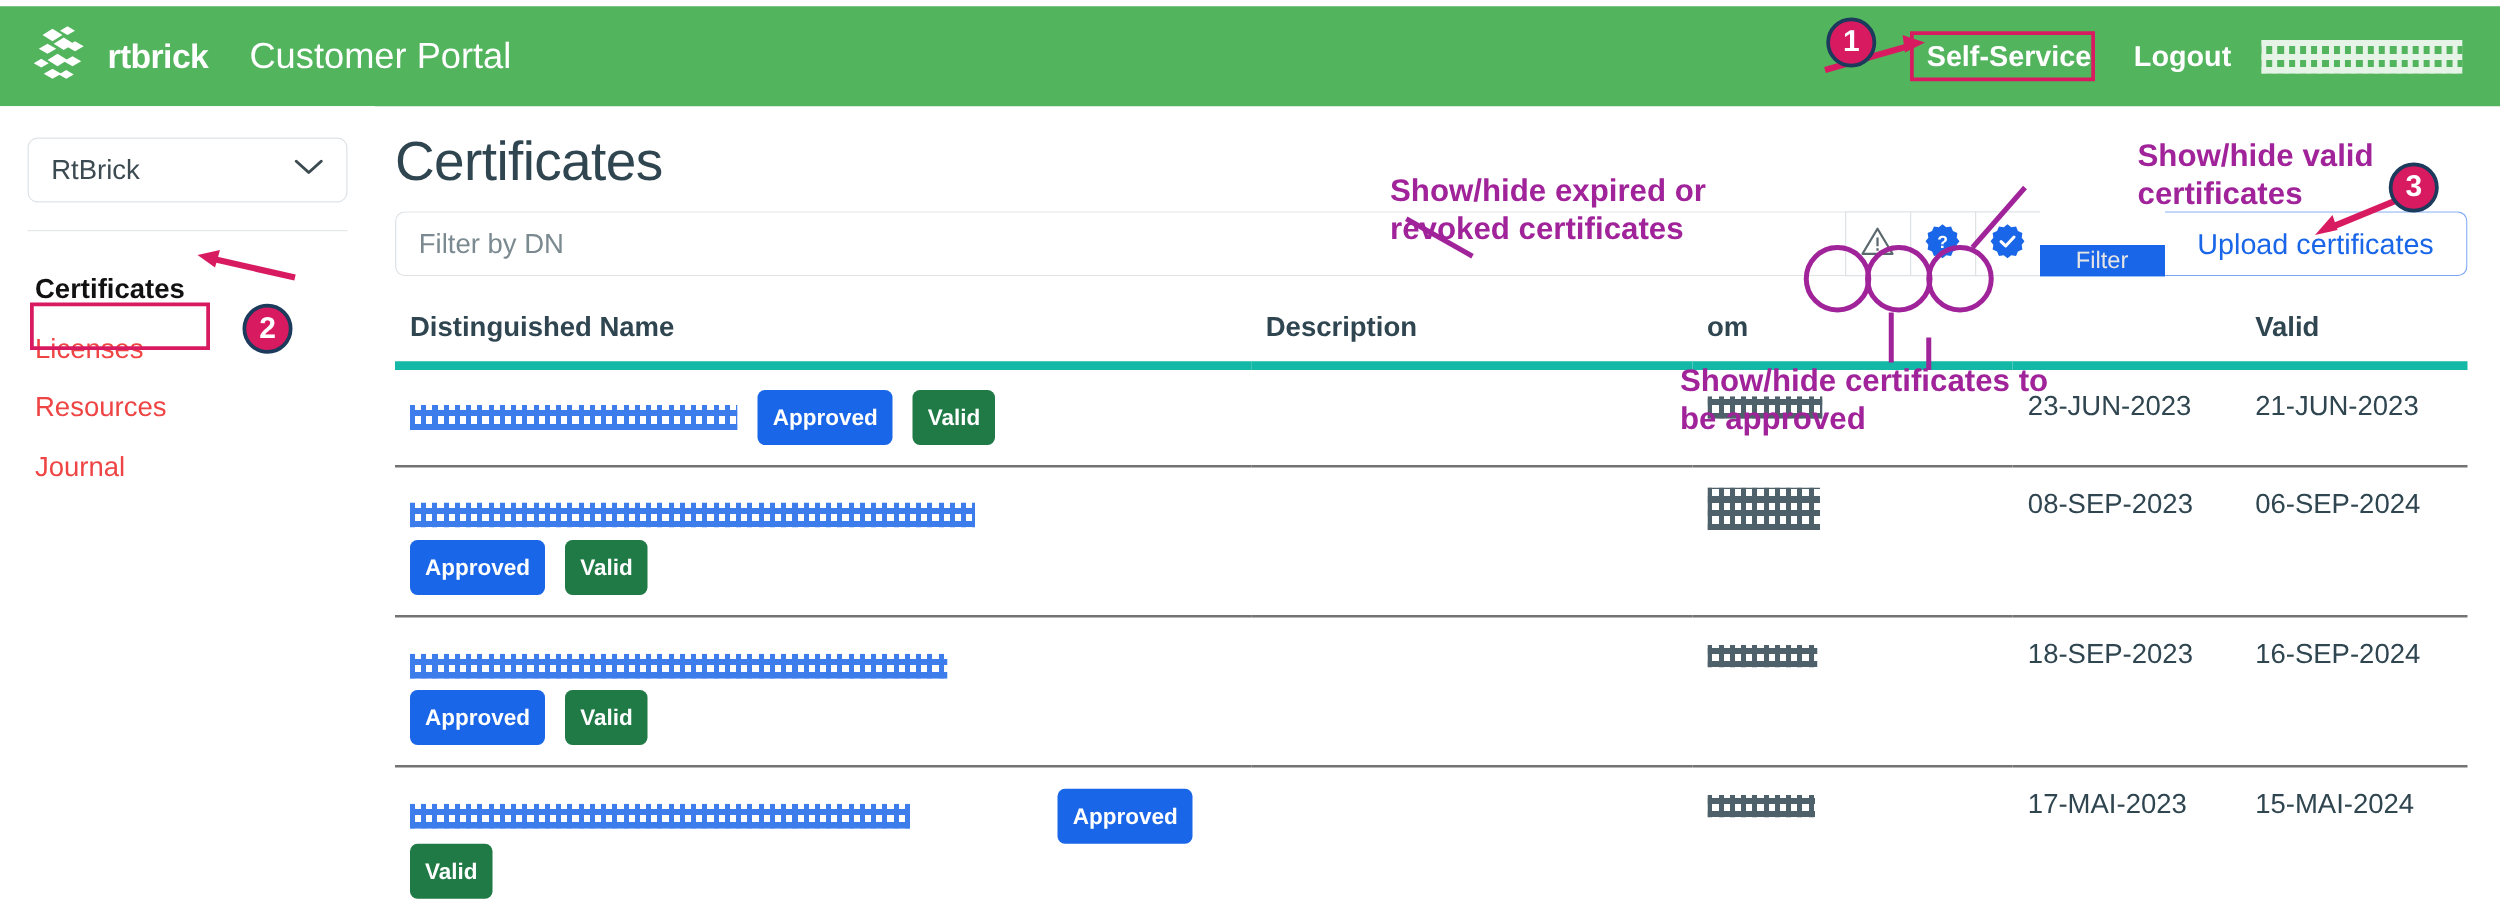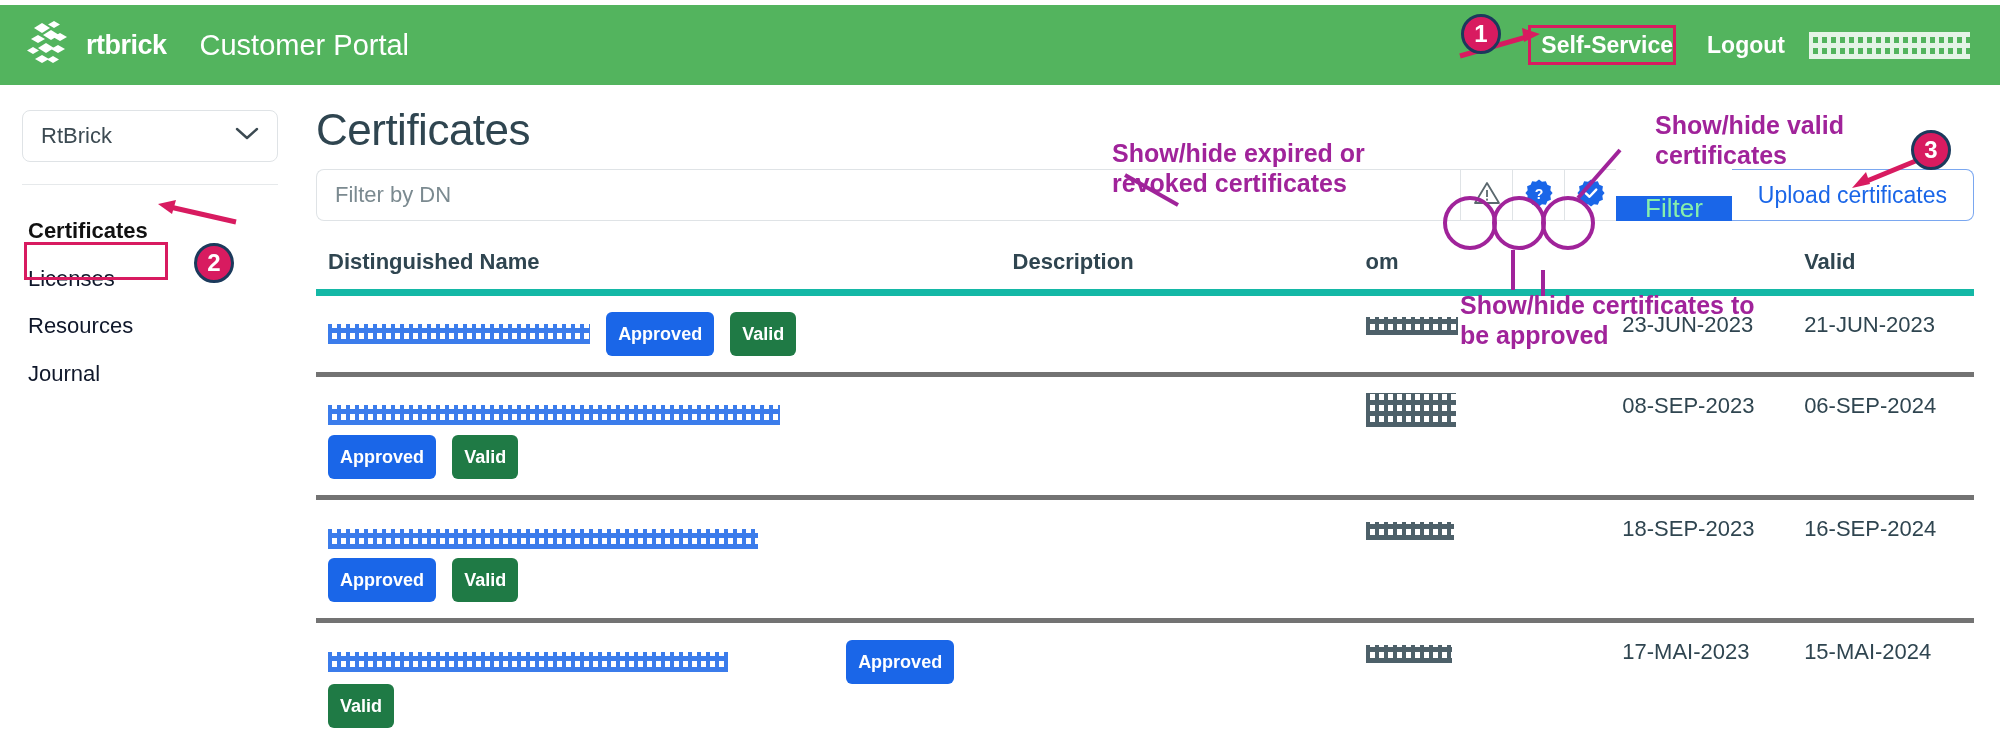--- a/index.html
+++ b/index.html
@@ -65,21 +65,21 @@
     display:flex; align-items:center; justify-content:space-between;
     padding:0 18px; background:#fff; cursor:pointer;
   }
   #org-select .label{ font-size:22px; color:#3c4a52; }
   #org-select .chev{ color:#3c4a52; }
   #sidebar-divider{
     margin:22px 22px 0 22px; height:1px; background:#e6e9eb;
   }
   #sidebar-nav{ margin-top:22px; }
   .nav-item{
-    font-size:22px; color:#0f172a; padding:10px 0 10px 28px; cursor:pointer;
+    font-size:22px; color:#ef4444; padding:10px 0 10px 28px; cursor:pointer;
     line-height:1.25;
   }
   .nav-item.active{
     color:#111; font-weight:bold;
   }
 
   
   #main{
     position:absolute; left:300px; top:85px; width:1700px; height:648px;
     padding:0 26px 0 16px;
@@ -96,40 +96,40 @@
     flex:1; border:1px solid #dfe3e6; border-right:none; border-radius:8px 0 0 8px;
     font-size:22px; color:#5b686e; padding:0 18px; outline:none;
     font-family:"Liberation Sans", sans-serif; background:#fff;
   }
   #filter-input::placeholder{ color:#7b8a90; }
   .icon-btn{
     width:52px; border:1px solid #dfe3e6; border-right:none; background:#fff;
     display:flex; align-items:center; justify-content:center; cursor:pointer;
   }
   #btn-filter{
-    background:#1a66e8; color:#86efac; font-size:26px; border:1px solid #1a66e8;
+    background:#1a66e8; color:#e5e5e5; font-size:19px; border:1px solid #1a66e8;
     display:flex; align-items:center; justify-content:center; padding:0 28px;
     cursor:pointer;
     margin-top:27px;
   }
   #btn-upload{
     background:#fff; color:#1a66e8; font-size:23px;
     border:1px solid #7aa7f0; border-left:none; border-radius:0 8px 8px 0;
     display:flex; align-items:center; justify-content:center; padding:0 26px;
     cursor:pointer; white-space:nowrap;
   }
 
   
   #cert-table{ width:100%; border-collapse:collapse; margin-top:18px; table-layout:fixed;}
   #cert-table th{
     text-align:left; font-size:22px; color:#2f4550; font-weight:bold;
     padding:10px 0 14px 12px; border-bottom:7px solid #14b8a6;
   }
   #cert-table td{
-    padding:16px 0 16px 12px; border-bottom:5px solid #737373;
+    padding:16px 0 16px 12px; border-bottom:2px solid #737373;
     vertical-align:top; font-size:22px; color:#2f4550;
   }
   .col-dn{ width:640px; }
   .col-desc{ width:330px; }
   .col-cn{ width:240px; }
   .col-from{ width:170px; }
   .col-until{ width:170px; }
   th.col-desc, th.col-cn{ text-align:left; }
   th.col-desc{ text-align:right; padding-right:8px;}
 
@@ -345,23 +345,23 @@
 
   <line x1="1543" y1="270" x2="1543" y2="296" stroke="#a0239a" stroke-width="4"></line>
 </svg>
 
 <div class="circ-ring" style="left:1443px; top:196px"></div>
 <div class="circ-ring" style="left:1492px; top:196px"></div>
 <div class="circ-ring" style="left:1541px; top:196px"></div>
 
 <div class="anno-text" style="left:1112px; top:138px">Show/hide expired or
 revoked certificates</div>
-<div class="anno-text" style="left:1655px; top:110px">Show/hide valid
+<div class="anno-text" style="left:1710px; top:110px">Show/hide valid
 certificates</div>
-<div class="anno-text" style="left:1460px; top:290px">Show/hide certificates to
+<div class="anno-text" style="left:1344px; top:290px">Show/hide certificates to
 be approved</div>
 
 <div class="anno-box" style="left:1528px; top:25px; width:148px; height:40px"></div>
 <div class="anno-box" style="left:24px; top:242px; width:144px; height:38px"></div>
 
 <div class="anno-circle" style="left:1461px; top:14px">1</div>
 <div class="anno-circle" style="left:194px;  top:243px">2</div>
 <div class="anno-circle" style="left:1911px; top:130px">3</div>
 
 </body></html>

